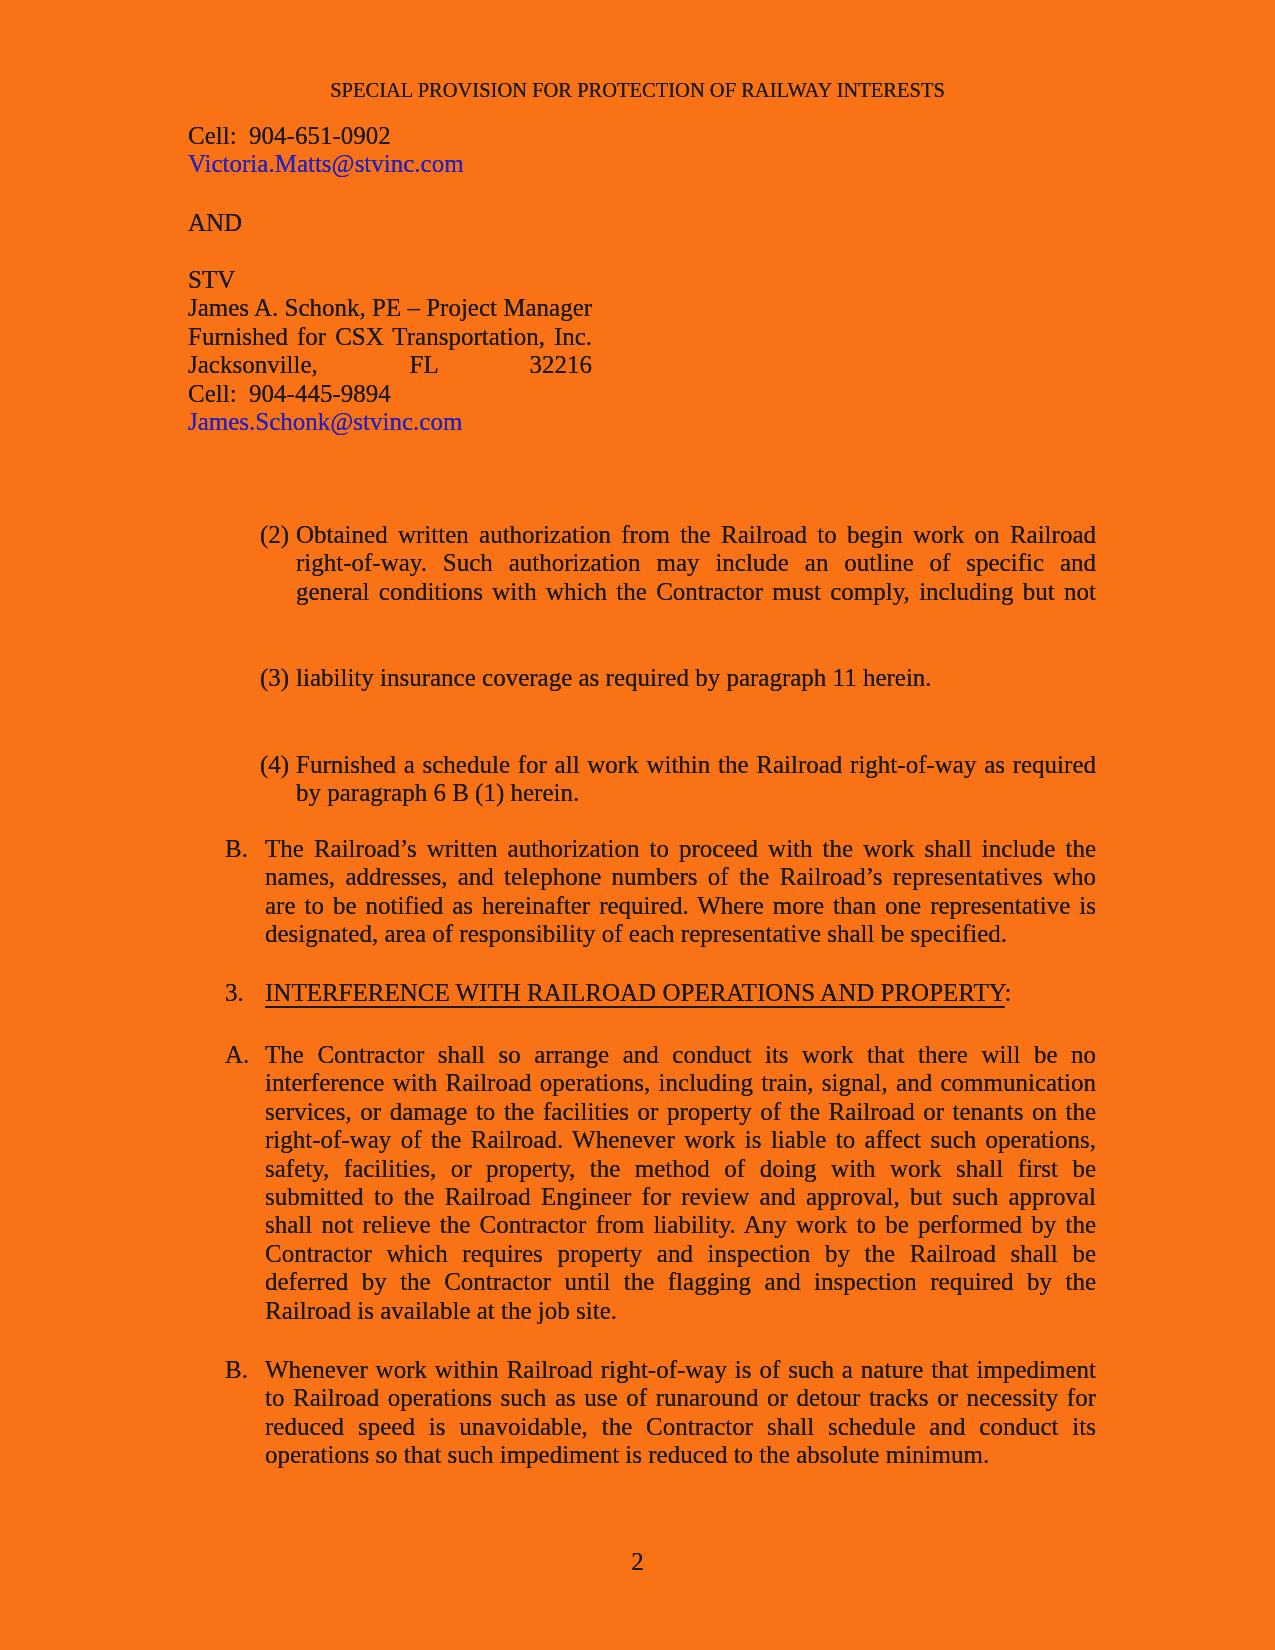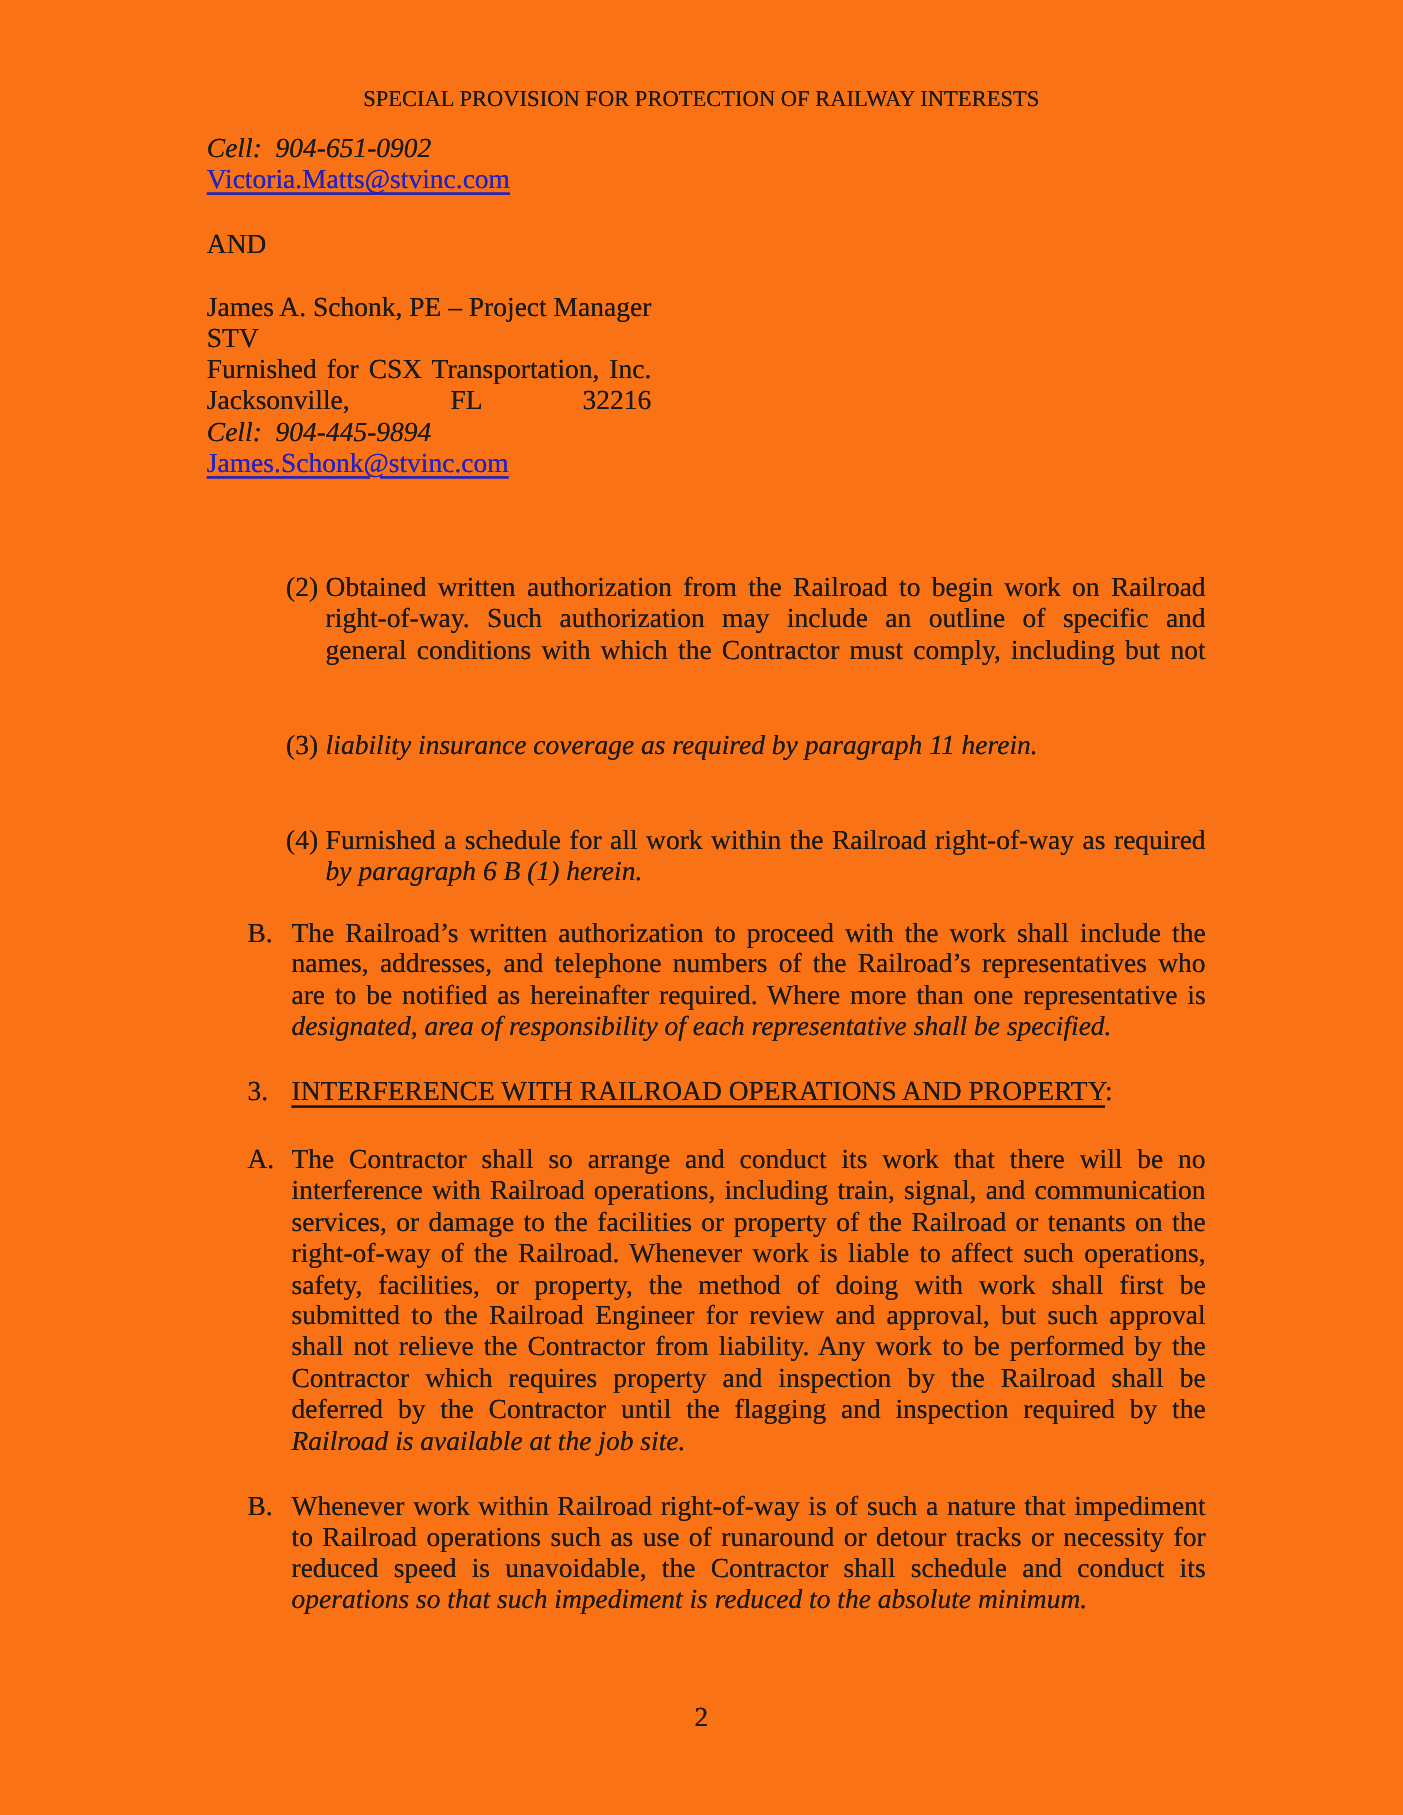--- a/index.html
+++ b/index.html
@@ -20,21 +20,20 @@
   .title {
     top: 78px; left: 0; width: 100%;
     text-align: center;
     font-size: 20.5px;
     line-height: 24px;
   }
   .contact-block { left: 188px; }
   .contact-block .line { text-align: left; }
   .email {
     color: #2222c0;
-    text-decoration: underline;
     text-decoration-thickness: 2px;
     text-underline-offset: 4px;
     text-shadow: 0 0 0.6px;
     cursor: pointer;
   }
   .para {
     left: 265px;
     width: 831px;
   }
   .para.sub {
@@ -44,21 +43,21 @@
   .marker {
     position: absolute;
     top: 0;
     left: -40px;
     width: 40px;
     text-align: left;
     white-space: nowrap;
   }
   .para.sub .marker { left: -36px; width: 36px; }
   .line { text-align: justify; text-align-last: justify; }
-  .line.last { text-align-last: left; font-style: italic; }
+  .line.last { text-align-last: left; }
   .heading-text {
     text-decoration: underline;
     text-decoration-thickness: 2px;
     text-underline-offset: 4.5px;
   }
   .page-number {
     top: 1548px; left: 0; width: 100%;
     text-align: center;
   }
 </style>
@@ -73,22 +72,22 @@
     <div>
         <div class="line last">Cell:&nbsp; 904-651-0902</div>
       </div>
     <div class="email">Victoria.Matts@stvinc.com</div>
   </div>
 
   <div class="abs contact-block" style="top:209px;">AND</div>
 
   <div class="abs contact-block" style="top:266px;">
     <div>
+        <div class="line">STV</div>
         <div class="line">James A. Schonk, PE – Project Manager</div>
-        <div class="line">STV</div>
         <div class="line">Furnished for CSX Transportation, Inc.</div>
         <div class="line">Jacksonville, FL 32216</div>
         <div class="line last">Cell:&nbsp; 904-445-9894</div>
       </div>
     <div class="email">James.Schonk@stvinc.com</div>
   </div>
 
   <div class="abs para sub" style="top:521px;">
     <span class="marker">(2)</span>
     <div>

